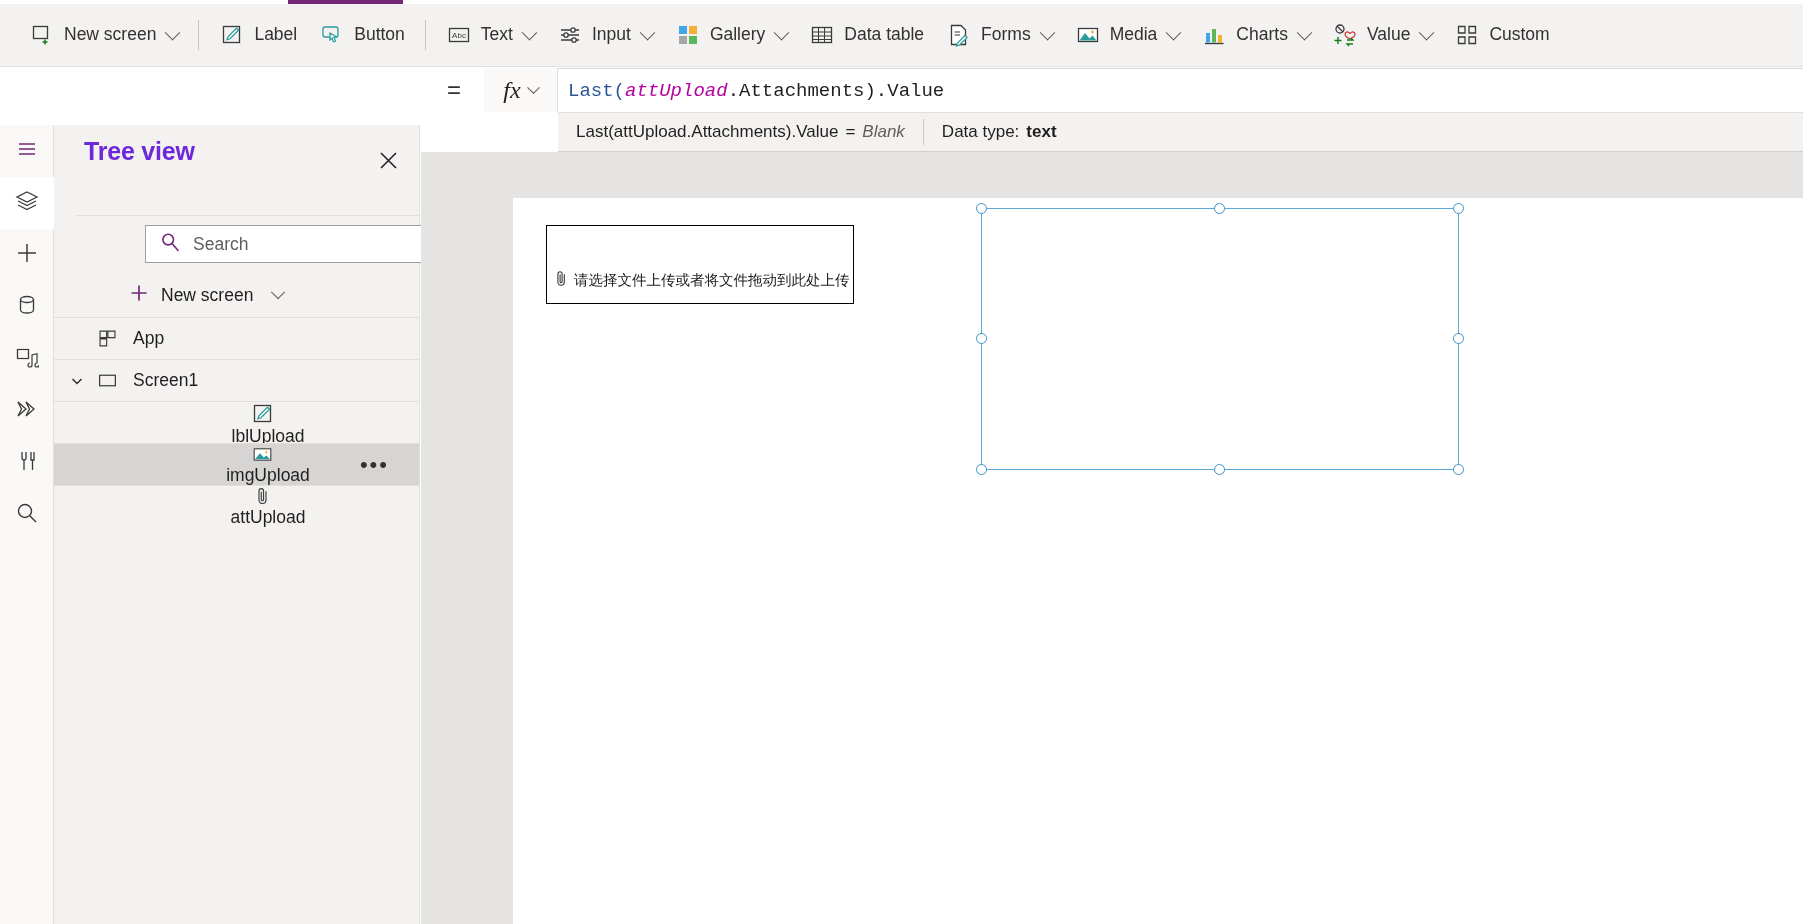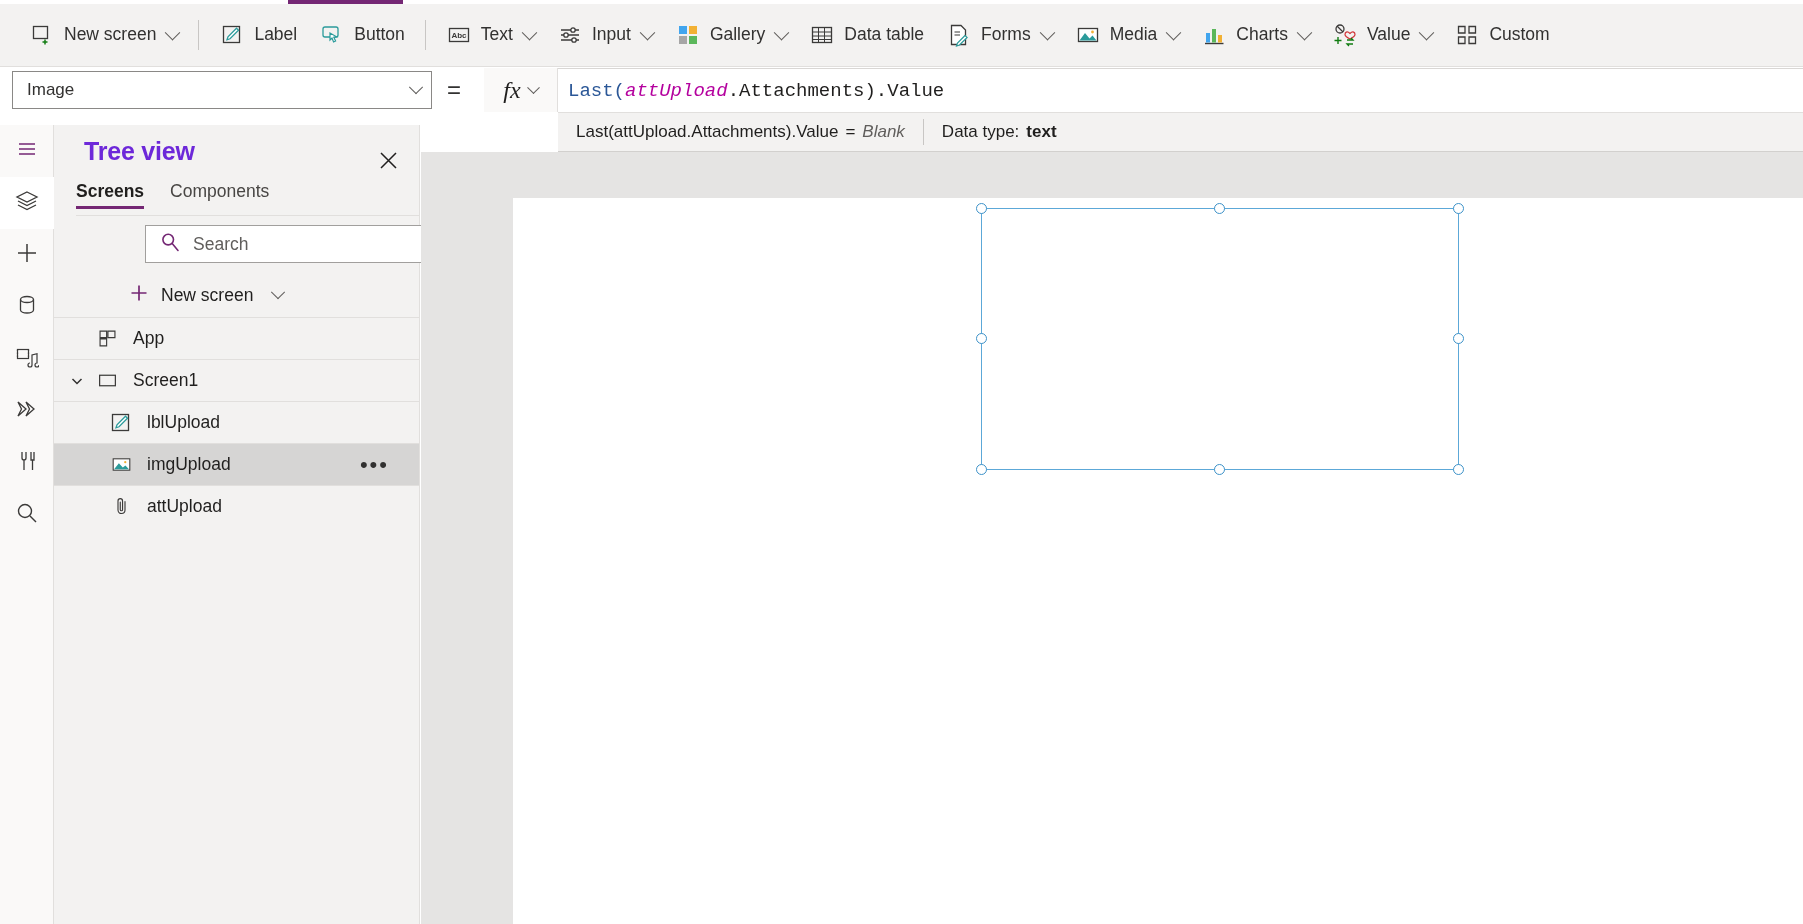--- a/index.html
+++ b/index.html
@@ -30,21 +30,21 @@
   .cmd-item {
     display: flex; align-items: center;
     height: 48px;
     padding: 0 11px;
     cursor: pointer;
     white-space: nowrap;
     color: #323130;
     font-size: 17.5px;
     gap: 9px;
   }
-  .cmd-ico { width: 26px; height: 26px; display:flex; align-items:center; justify-content:center; flex: 0 0 auto; font-weight: bold; }
+  .cmd-ico { width: 26px; height: 26px; display:flex; align-items:center; justify-content:center; flex: 0 0 auto; }
   .cmd-label { line-height: 1; }
   .chev {
     display:inline-block; width: 11px; height: 11px;
     border-right: 1.6px solid #605e5c; border-bottom: 1.6px solid #605e5c;
     transform: rotate(45deg) translate(-2px,-2px);
     flex: 0 0 auto;
     margin-left: 2px;
   }
   .cmd-sep {
     width: 1px; height: 30px; background: #c8c6c4; margin: 0 9px; flex: 0 0 auto;
@@ -180,21 +180,21 @@
   .tree-row .twisty {
     width: 30px; display:flex; align-items:center; justify-content:center; flex:0 0 auto;
   }
   .tree-row .ticon { width: 30px; display:flex; align-items:center; justify-content:center; flex:0 0 auto; }
   .tree-row .tlabel { margin-left: 11px; }
   .tree-row .ellipsis {
     position: absolute; right: 30px; top: 50%; transform: translateY(-50%);
     font-size: 22px; color: #323130; letter-spacing: 2px; line-height: 0;
   }
   .indent-0 { padding-left: 8px; }
-  .indent-2 { padding-left: 52px; }
+  .indent-2 { padding-left: 52px; flex-direction: column; }
 
   
   #canvas-area {
     position: absolute; left: 421px; top: 152px; right: 0; bottom: 0;
     background: #e5e4e3;
     overflow: hidden;
   }
   #app-screen {
     position: absolute; left: 92px; top: 46px; width: 1290px; height: 726px;
     background: #ffffff;
@@ -361,24 +361,20 @@
       <span class="cmd-ico">
         <svg width="24" height="24" viewBox="0 0 24 24" fill="none">
           <path d="M3.5 3.5 H10 V10 H3.5z M14 3.5 H20.5 V10 H14z M3.5 14 H10 V20.5 H3.5z M14 14 H20.5 V20.5 H14z" stroke="#3b3a39" stroke-width="1.3"></path>
         </svg>
       </span>
       <span class="cmd-label">Custom</span>
     </div>
   </div>
 
 <div id="prop-row">
-  <div id="prop-select">
-    <span class="val">Image</span>
-    <span class="chev"></span>
-  </div>
   <div id="equals">=</div>
   <div id="fx-btn">
     <span class="fx">fx</span>
     <span class="chev"></span>
   </div>
   <div id="formula-input"><span class="tok-fn">Last(</span><span class="tok-ctrl2">attUpload</span><span class="tok-plain">.Attachments).Value</span></div>
 </div>
 
 <div id="intellisense">
   <div class="seg">
@@ -444,24 +440,20 @@
     </div>
   </div>
 
 <div id="tree-panel">
   <div id="tree-title">Tree view</div>
   <div id="tree-close">
     <svg width="19" height="19" viewBox="0 0 19 19">
         <path d="M2 2 L17 17 M17 2 L2 17" stroke="#201f1e" stroke-width="1.5" fill="none"></path>
       </svg>
   </div>
-  <div id="tree-tabs">
-      <div class="tree-tab active">Screens</div>
-      <div class="tree-tab">Components</div>
-    </div>
   <div id="tree-tabs-rule"></div>
 
   <div id="search-box">
     <span>
       <svg width="20" height="20" viewBox="0 0 20 20">
         <circle cx="8.2" cy="7.6" r="5.3" stroke="#742774" stroke-width="1.6" fill="none"></circle>
         <path d="M12.2 11.6 L18 18.4" stroke="#742774" stroke-width="1.6" fill="none" stroke-linecap="round"></path>
       </svg>
     </span>
     <span class="ph">Search</span>
@@ -527,20 +519,30 @@
           </svg>
         </span>
         <span class="tlabel">attUpload</span>
       </div>
     </div>
 </div>
 
 <div id="canvas-area">
   <div id="app-screen">
 
+    <div id="att-control">
+      <div id="att-inner">
+        <span>
+          <svg width="13" height="17" viewBox="0 0 13 17">
+            <path d="M9.3 4.6 V12.1 a3.2 3.2 0 0 1 -6.4 0 V3.9 a2.1 2.1 0 0 1 4.2 0 V11.8 a1 1 0 0 1 -2 0 V4.8" stroke="#3a3a3a" stroke-width="1.1" fill="none" stroke-linecap="round"></path>
+          </svg>
+        </span>
+        <span id="att-text">请选择文件上传或者将文件拖动到此处上传</span>
+      </div>
+    </div>
 
     <div id="img-control">
       <div class="handle h-nw"></div>
       <div class="handle h-n"></div>
       <div class="handle h-ne"></div>
       <div class="handle h-w"></div>
       <div class="handle h-e"></div>
       <div class="handle h-sw"></div>
       <div class="handle h-s"></div>
       <div class="handle h-se"></div>

